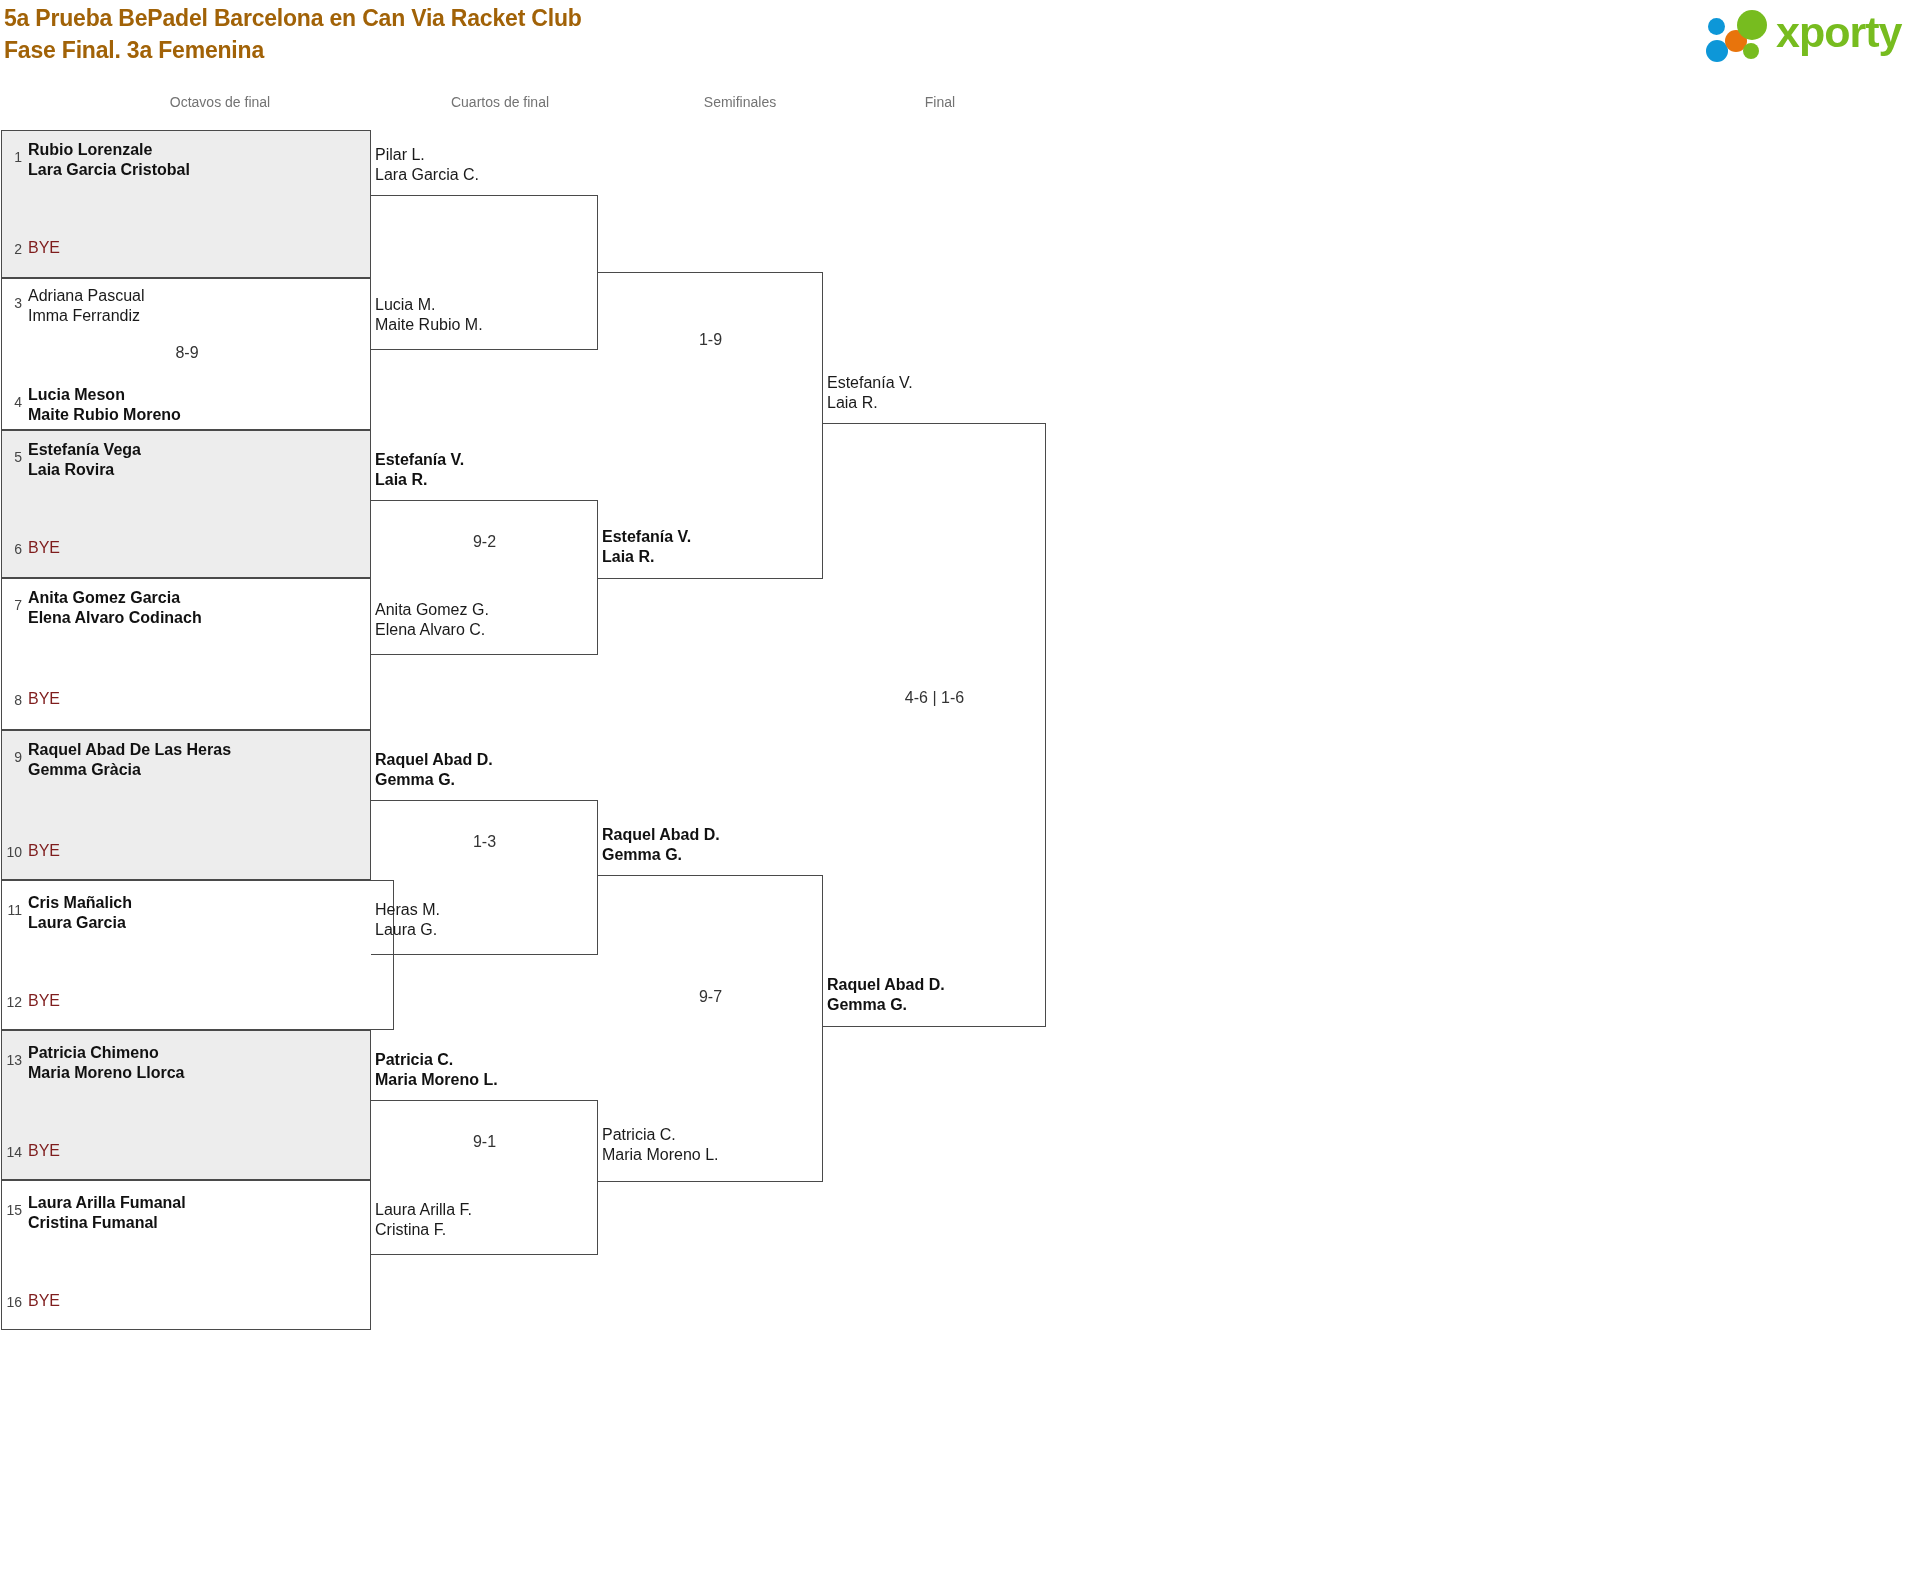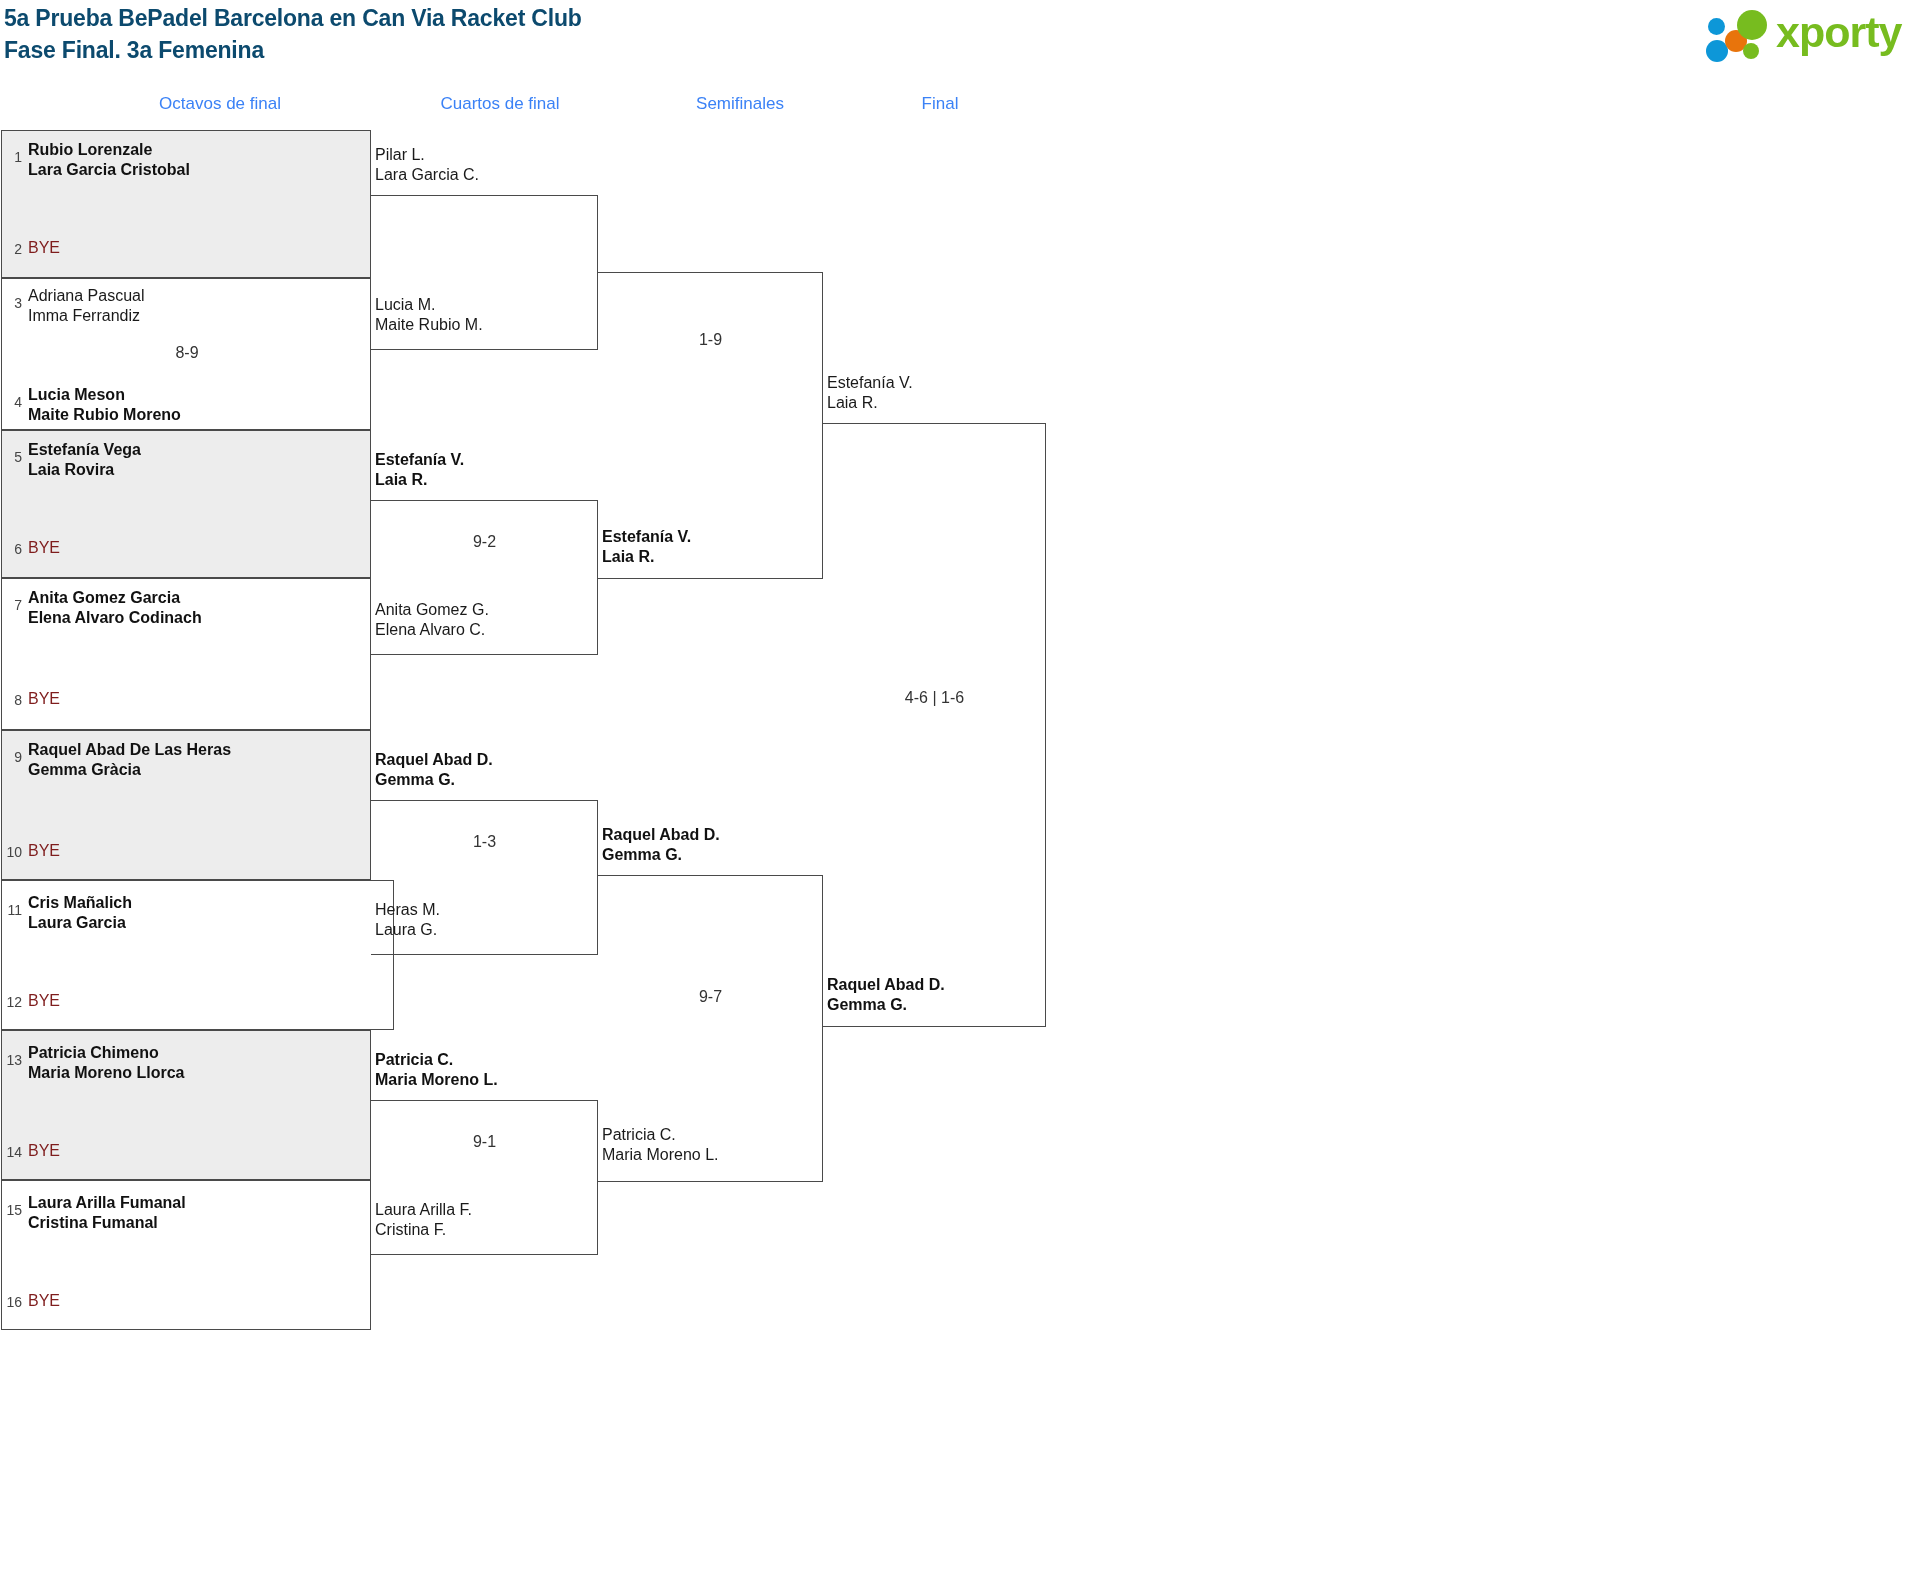--- a/index.html
+++ b/index.html
@@ -25,21 +25,21 @@
   #title-block {
     position: absolute;
     left: 4px; top: 2px;
   }
   .title-line {
     font-size: 23px;
     font-weight: bold;
     line-height: 32px;
     letter-spacing: -0.2px;
     white-space: nowrap;
-    color: #0c4a6e;
+    color: #a16207;
   }
 
   
   #logo {
     position: absolute;
     right: 10px; top: 4px;
     width: 240px; height: 56px;
   }
   #logo-dots {
     position: absolute;
@@ -58,22 +58,22 @@
     font-size: 43px;
     font-weight: bold;
     color: #77bc1f;
     letter-spacing: -1px;
     line-height: 52px;
   }
 
   
   .round-header {
     position: absolute;
-    font-size: 17px;
-    color: #3b82f6;
+    font-size: 14px;
+    color: #737373;
     white-space: nowrap;
     text-align: center;
   }
 
   
   #bracket { position: absolute; left: 0; top: 0; width: 1920px; height: 1591px; }
 
   .slot {
     position: absolute;
     box-sizing: border-box;

